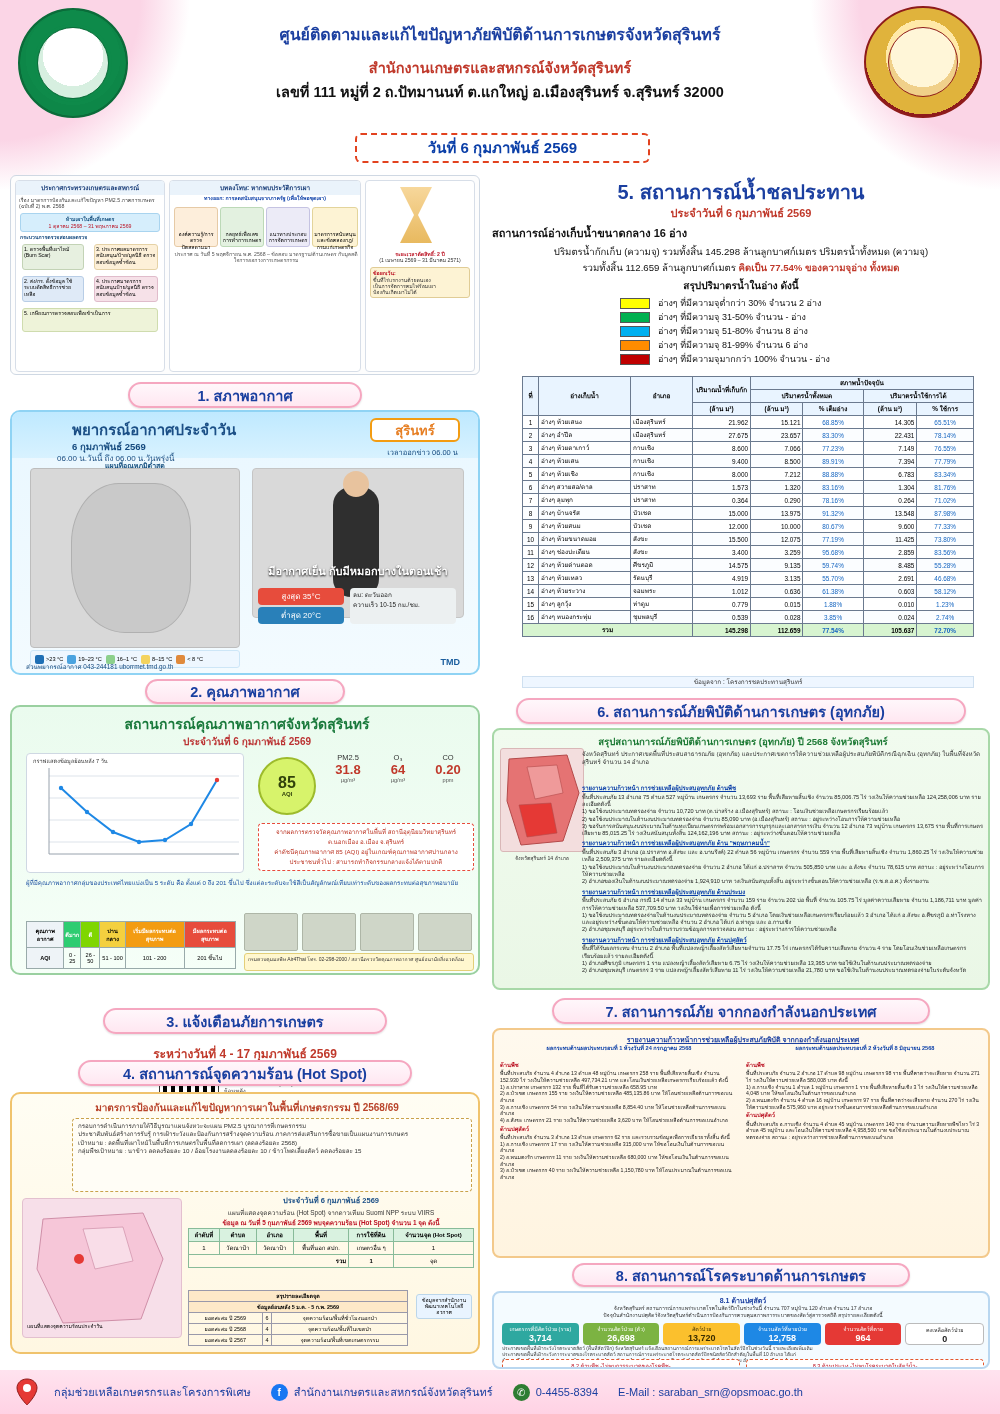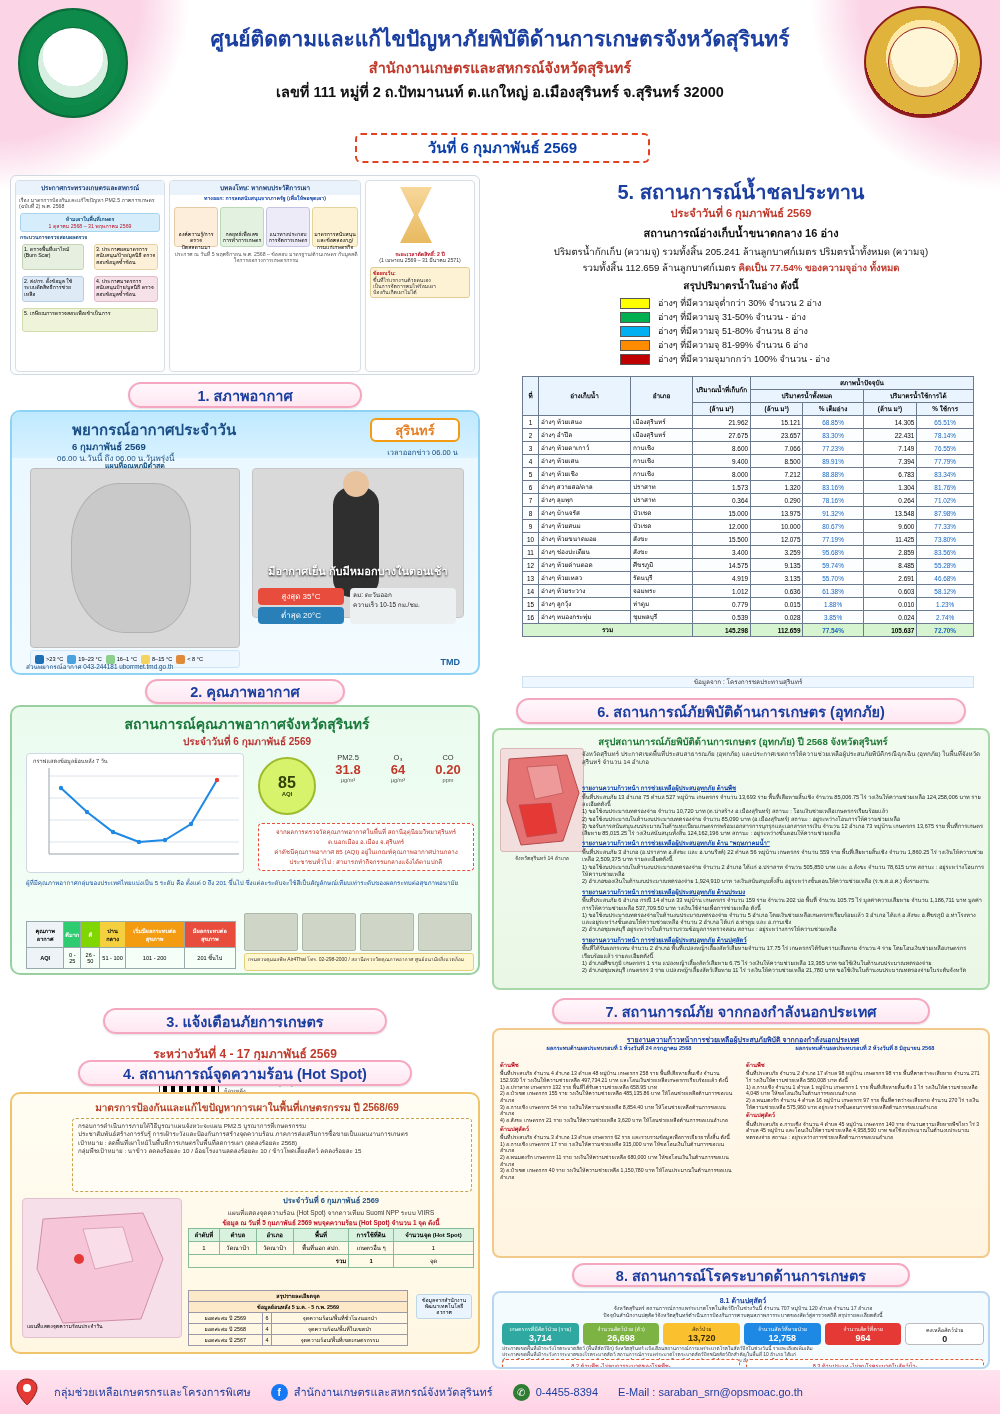--- a/index.html
+++ b/index.html
@@ -17,21 +17,21 @@
     background:
       radial-gradient(circle at 0% 0%, #fbd5e6 0, #fbd5e6 140px, rgba(251,213,230,0) 190px),
       radial-gradient(circle at 100% 0%, #fbd5e6 0, #fbd5e6 140px, rgba(251,213,230,0) 190px),
       linear-gradient(#ffffff,#ffffff);
     background-color:#fff;
   }
   
   .hdr { position:absolute; left:0; top:0; width:1000px; height:125px; }
   .hdr-title {
     position:absolute; left:150px; top:22px; width:700px; text-align:center;
-    color:#1b3fa0; font-size:21px; font-weight:bold; letter-spacing:0px;
+    color:#1b3fa0; font-size:16px; font-weight:bold; letter-spacing:0px;
   }
   .hdr-sub1 {
     position:absolute; left:150px; top:56px; width:700px; text-align:center;
     color:#c0392b; font-size:14.5px; font-weight:bold;
   }
   .hdr-sub2 {
     position:absolute; left:150px; top:80px; width:700px; text-align:center;
     color:#111; font-size:14.5px; font-weight:bold;
   }
   .logo-left {
@@ -185,21 +185,21 @@
   .hot-tbl { position:absolute; left:176px; top:134px; width:286px; border-collapse:collapse; font-size:6px; }
   .hot-tbl th, .hot-tbl td { border:1px solid #8b9; padding:1px 2px; text-align:center; }
   .hot-tbl th { background:#d9f2e0; }
   .hot-tbl2 { position:absolute; left:176px; top:196px; width:220px; border-collapse:collapse; font-size:5.4px; }
   .hot-tbl2 th, .hot-tbl2 td { border:1px solid #99a; padding:1px; text-align:center; }
   .hot-tbl2 th { background:#fde9c8; }
   
   .sec5 { position:absolute; left:492px; top:176px; width:498px; height:520px; }
   .sec5-title { position:absolute; left:0; top:0; width:498px; text-align:center; color:#1b3fa0; font-size:20px; font-weight:bold; }
   .sec5-date { position:absolute; left:0; top:28px; width:498px; text-align:center; color:#c0392b; font-size:11px; font-weight:bold; }
-  .sec5-l1 { position:absolute; left:0; top:48px; width:498px; text-align:center; font-size:11px; color:#111; font-weight:bold;}
+  .sec5-l1 { position:absolute; left:0; top:48px; width:498px; font-size:11px; color:#111; font-weight:bold;}
   .sec5-l2 { position:absolute; left:0; top:68px; width:498px; text-align:center; font-size:9.6px; color:#111; }
   .sec5-l3 { position:absolute; left:0; top:84px; width:498px; text-align:center; font-size:9.6px; color:#111; }
   .sec5-l3 b { color:#c0392b; }
   .sec5-l4 { position:absolute; left:0; top:102px; width:498px; text-align:center; font-size:10px; color:#111; font-weight:bold; }
   .legend5 { position:absolute; left:128px; top:120px; width:310px; }
   .legend5 .row { display:flex; align-items:center; height:14px; font-size:9px; color:#111; }
   .legend5 .sw { width:30px; height:11px; border:1px solid #555; margin-right:8px; }
   .tbl5 { position:absolute; left:30px; top:200px; width:452px; border-collapse:collapse; font-size:6.4px; }
   .tbl5 th, .tbl5 td { border:1px solid #6b7a8f; padding:1px 2px; }
   .tbl5 thead th { background:#e9f4ff; text-align:center; font-weight:bold; }
@@ -561,21 +561,21 @@
       </table>
       <div class="xtiny" style="position:absolute;left:404px;top:200px;width:56px;background:#e9f4ff;border:1px solid #bcd6ea;border-radius:3px;padding:2px;white-space:pre-line;text-align:center;">ข้อมูลจากสำนักงาน
 พัฒนาเทคโนโลยีอวกาศ</div>
     </div>
   </div>
 
   <div class="sec5">
     <div class="sec5-title">5. สถานการณ์น้ำชลประทาน</div>
     <div class="sec5-date">ประจำวันที่ 6  กุมภาพันธ์  2569</div>
     <div class="sec5-l1">สถานการณ์อ่างเก็บน้ำขนาดกลาง 16 อ่าง</div>
-    <div class="sec5-l2">ปริมตรน้ำกักเก็บ (ความจุ) รวมทั้งสิ้น 205.241 ล้านลูกบาศก์เมตร ปริมตรน้ำทั้งหมด (ความจุ)</div>
+    <div class="sec5-l2">ปริมตรน้ำกักเก็บ (ความจุ) รวมทั้งสิ้น 145.298 ล้านลูกบาศก์เมตร ปริมตรน้ำทั้งหมด (ความจุ)</div>
     <div class="sec5-l3">
       <span>รวมทั้งสิ้น  112.659  ล้านลูกบาศก์เมตร </span><b>คิดเป็น 77.54% ของความจุอ่าง ทั้งหมด</b>
     </div>
     <div class="sec5-l4">สรุปปริมาตรน้ำในอ่าง  ดังนี้</div>
 
     <div class="legend5">
       <div class="row">
           <span class="sw" style="background:#ffff00"></span>
           <span>อ่างๆ ที่มีความจุต่ำกว่า       30%   จำนวน  2  อ่าง</span>
         </div>

